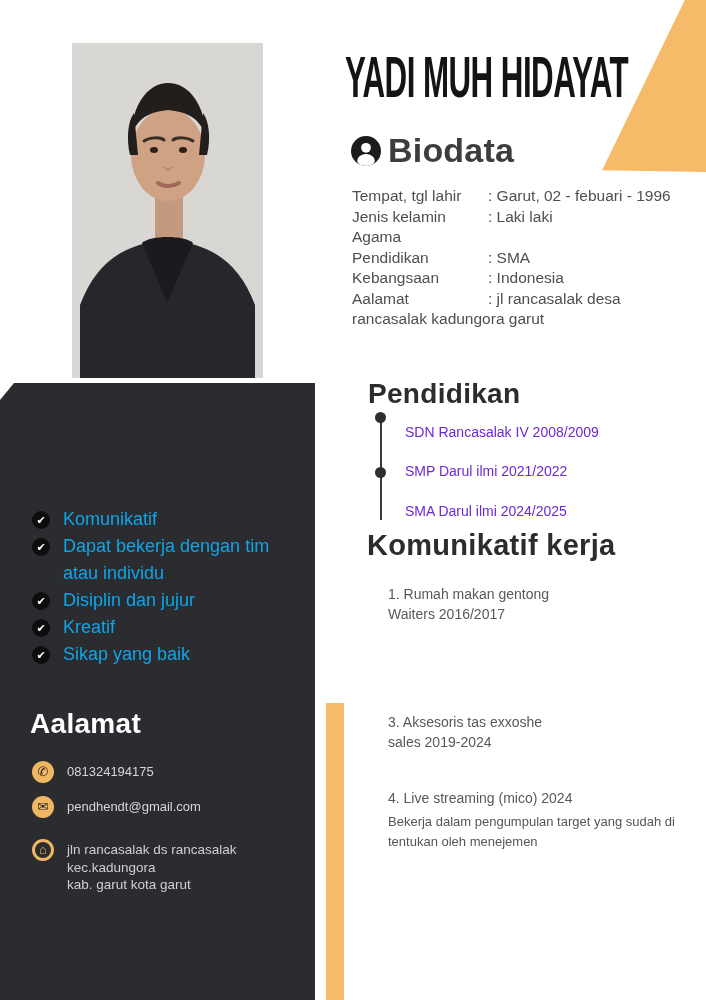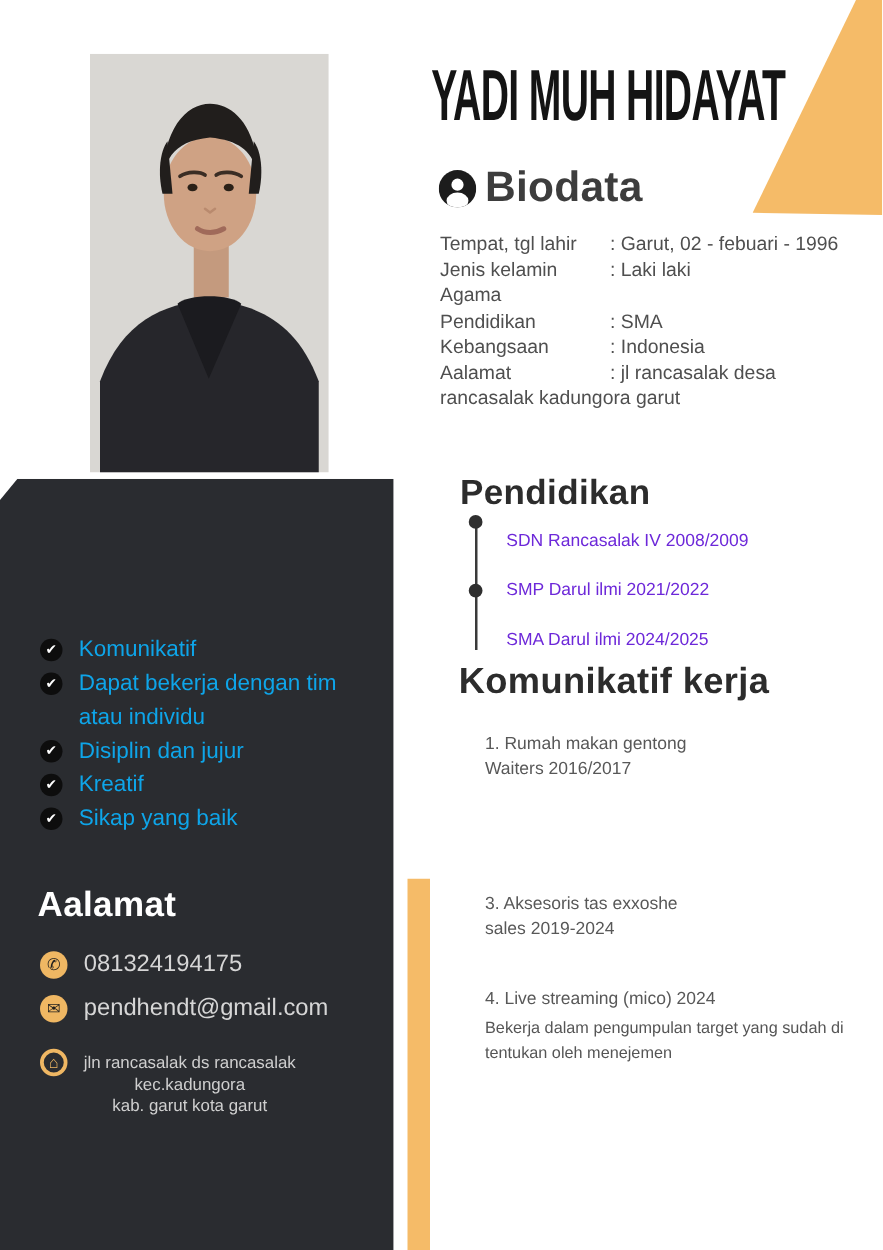--- a/index.html
+++ b/index.html
@@ -77,22 +77,22 @@
   }
   .skill-lines { font-size:18px; color:#0ea5e9; line-height:27px; white-space:nowrap; }
   .skill-lines .line:empty { display:none; }
   .contact-row { position:absolute; left:32px; display:flex; gap:13px; align-items:flex-start; }
   .contact-row.phone { top:378px; } .contact-row.email { top:413px; } .contact-row.addr { top:456px; }
   .contact-icon {
     flex:none; width:22px; height:22px; border-radius:50%;
     background:#EFB763; color:#1e1e1e; font-size:13px; line-height:22px; text-align:center;
   }
   .contact-icon.home-badge { background:transparent; border:3px solid #EFB763; width:22px; height:22px; line-height:16px; font-size:13px; color:#EFB763; }
-  .contact-text { font-size:19px; color:#d6d6d6; line-height:22px; }
-  .addr-lines { font-size:13.5px; color:#cfcfcf; line-height:17.5px; padding-top:2px;text-align:center; }
+  .contact-text { font-size:13px; color:#d6d6d6; line-height:22px; }
+  .addr-lines { font-size:13.5px; color:#cfcfcf; line-height:17.5px; padding-top:2px; }
 </style>
 </head>
 <body>
 
 <div class="page">
 
   <div class="orange-triangle"></div>
   <div class="orange-strip"></div>
 
   <svg class="photo" viewBox="0 0 191 335">

